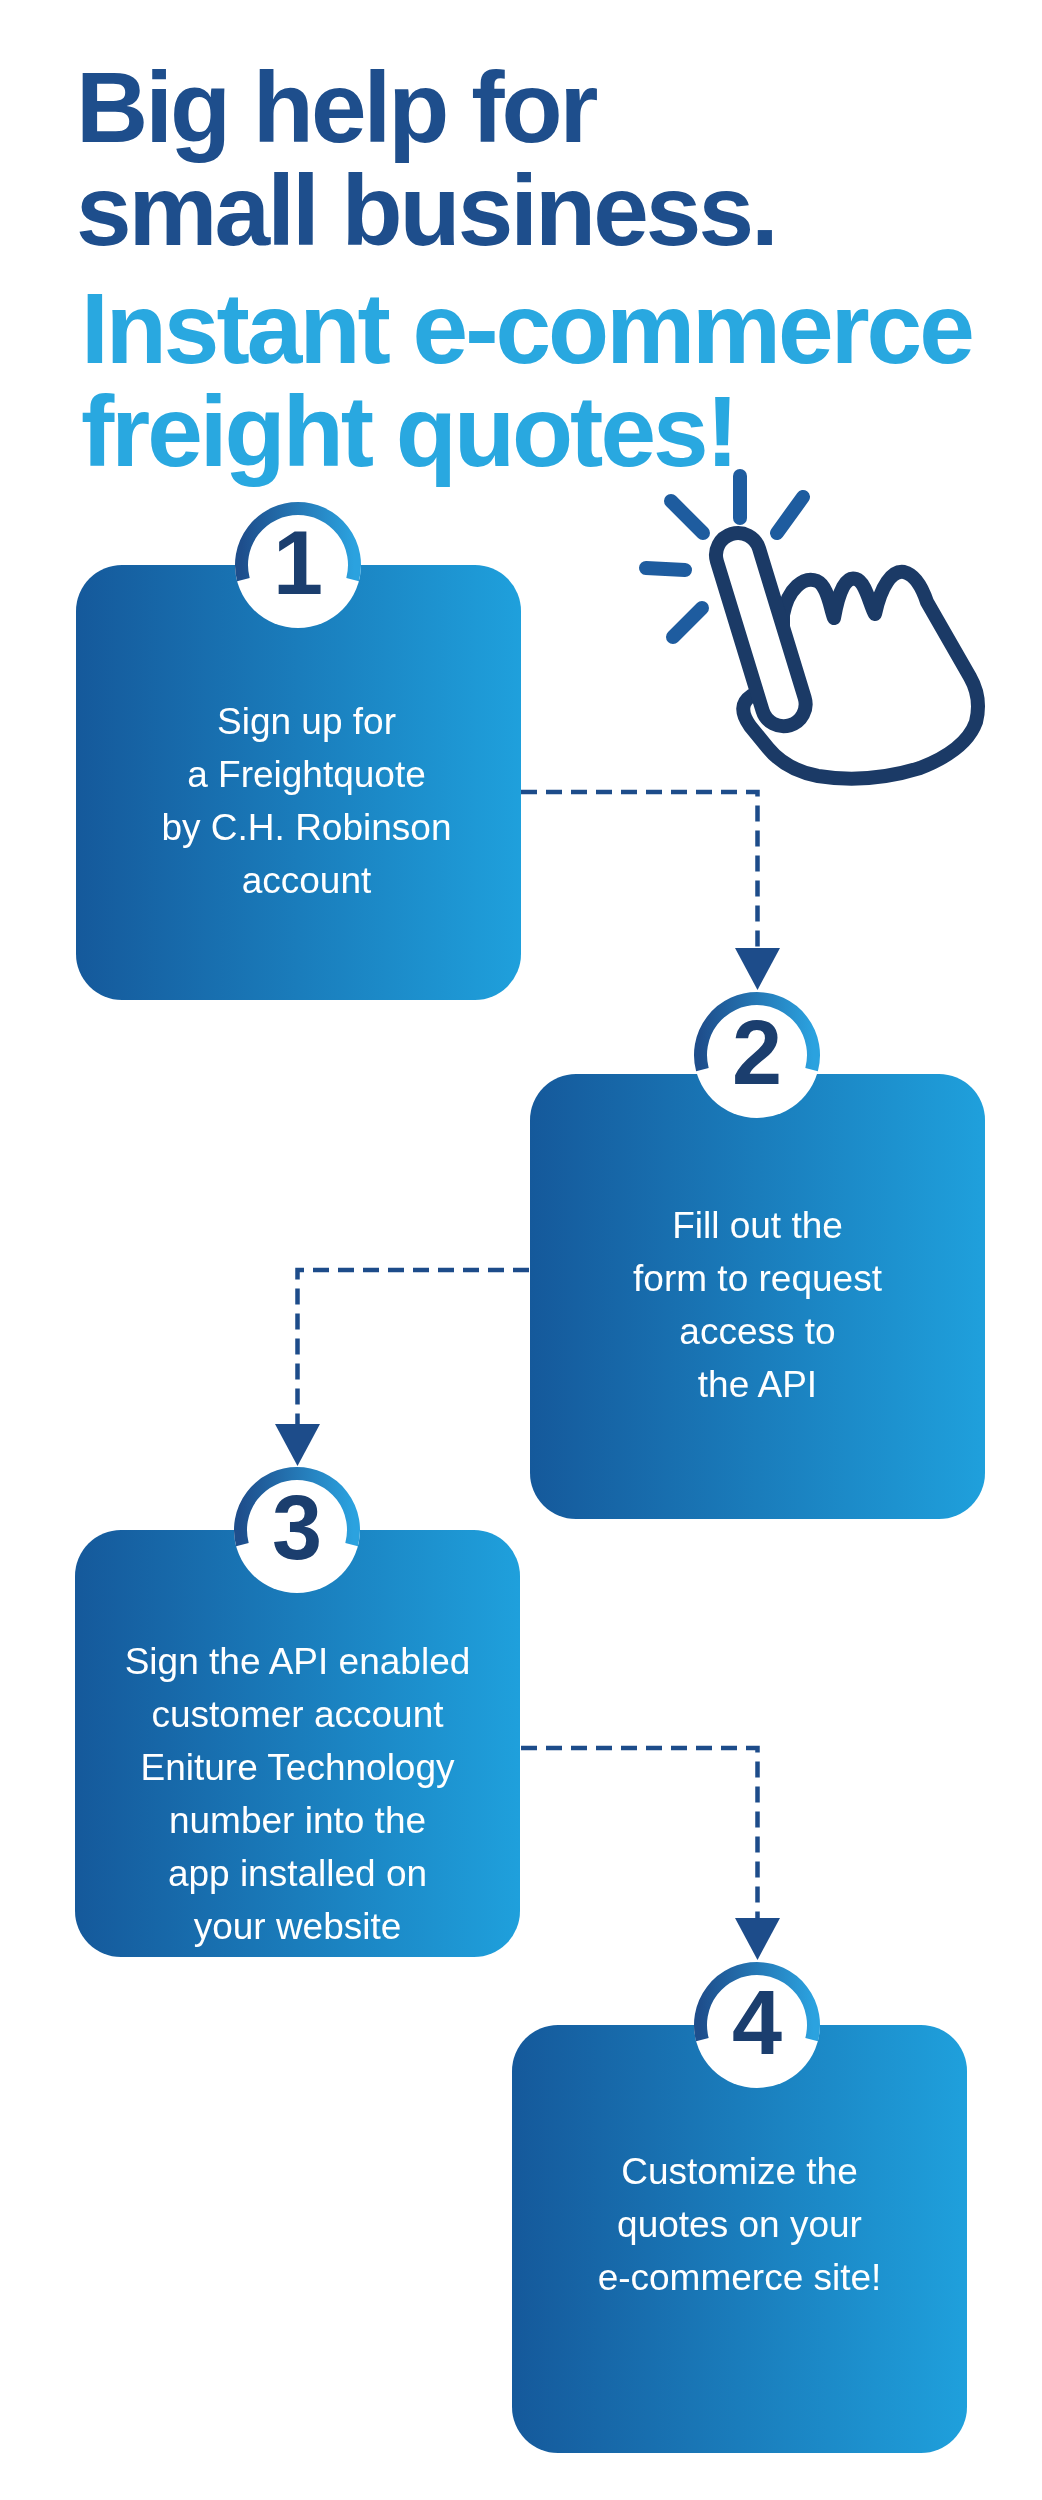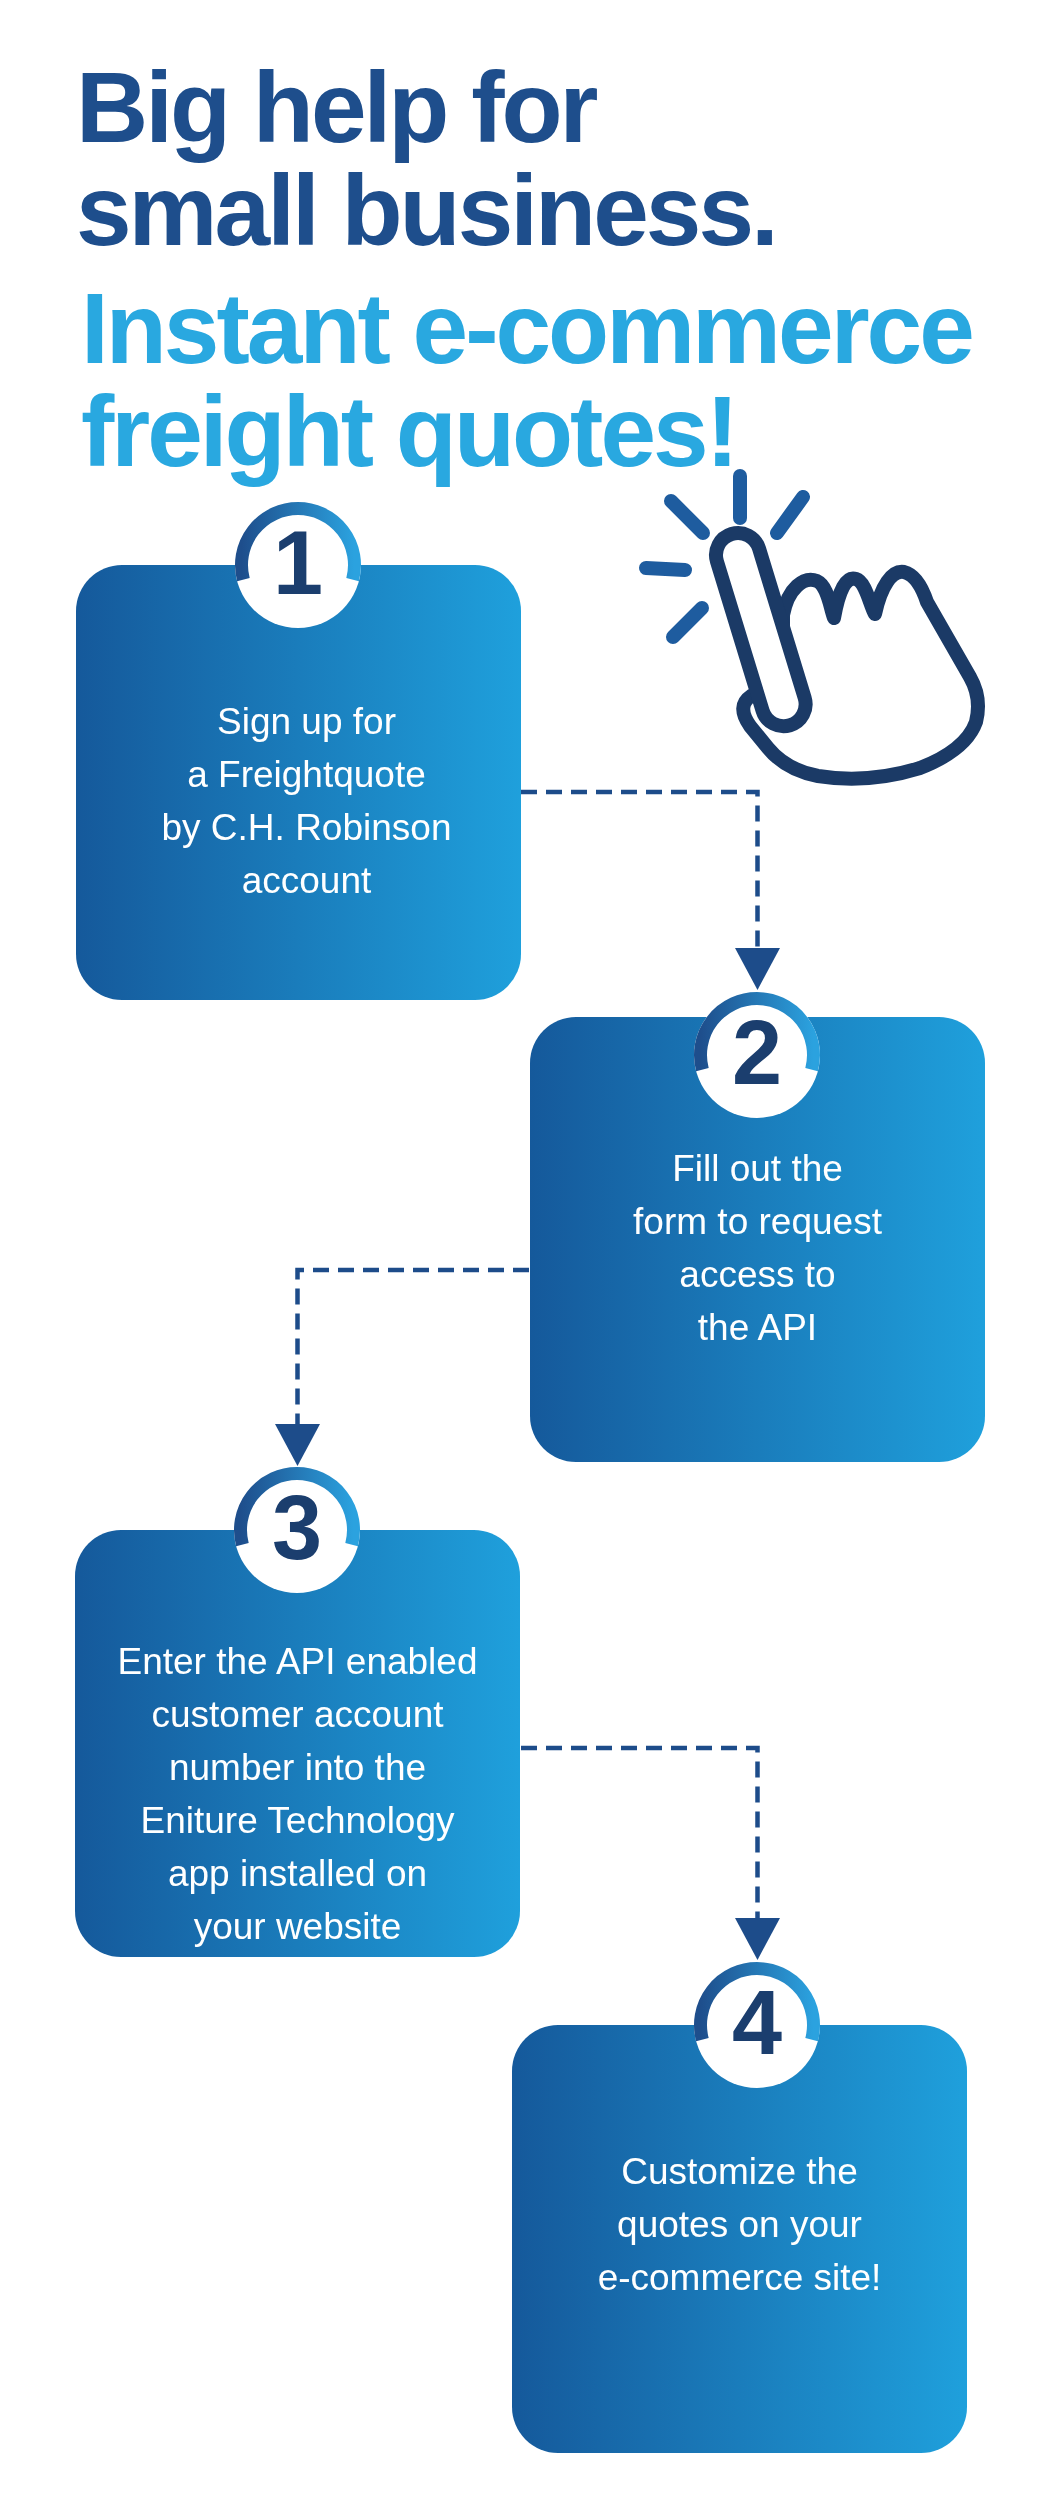--- a/index.html
+++ b/index.html
@@ -13,21 +13,21 @@
   .title .dark{color:#1E4E8C;display:block;}
   .subtitle{position:absolute;left:76px;top:272px;font-weight:bold;line-height:103px;
          font-size:100px;letter-spacing:-3px;}
   .subtitle .light{color:#29A8E0;display:block;}
   
   .card{position:absolute;border-radius:46px;z-index:2;
         background:linear-gradient(90deg,#15599B 0%,#1FA0DC 100%);
         color:#ffffff;text-align:center;box-sizing:border-box;}
   .card .line{display:block;font-size:37px;line-height:53px;font-weight:400;}
   .card1{left:76px;top:565px;width:445px;height:435px;padding-top:130px;padding-left:16px;}
-  .card2{left:530px;top:1017px;width:455px;height:445px;padding-top:125px;}
+  .card2{left:530px;top:1074px;width:455px;height:445px;padding-top:125px;}
   .card3{left:75px;top:1530px;width:445px;height:427px;padding-top:105px;}
   .card4{left:512px;top:2025px;width:455px;height:428px;padding-top:120px;}
   
   .badge{position:absolute;width:140px;height:140px;z-index:3;}
   .badge svg{position:absolute;left:0;top:0;}
   .badge .num{position:absolute;left:0;top:0;width:140px;height:140px;
       display:flex;align-items:center;justify-content:center;
       font-size:90px;font-weight:bold;color:#1B3E6E;padding-bottom:4px;box-sizing:border-box;}
   .b1{left:228px;top:495px;}
   .b2{left:687px;top:985px;}
@@ -111,24 +111,24 @@
   </div>
 
   <div class="card card2">
     <span class="line">Fill out the</span>
     <span class="line">form to request</span>
     <span class="line">access to</span>
     <span class="line">the API</span>
   </div>
 
   <div class="card card3">
-    <span class="line">Enter the API enabled</span>
+    <span class="line">Sign the API enabled</span>
     <span class="line">customer account</span>
+    <span class="line">Eniture Technology</span>
     <span class="line">number into the</span>
-    <span class="line">Eniture Technology</span>
     <span class="line">app installed on</span>
     <span class="line">your website</span>
   </div>
 
   <div class="card card4">
     <span class="line">Customize the</span>
     <span class="line">quotes on your</span>
     <span class="line">e-commerce site!</span>
   </div>
 

